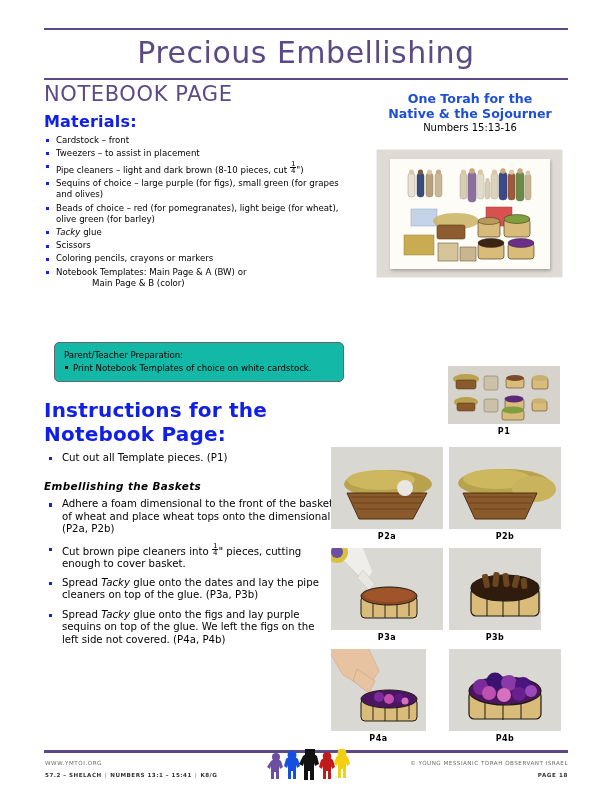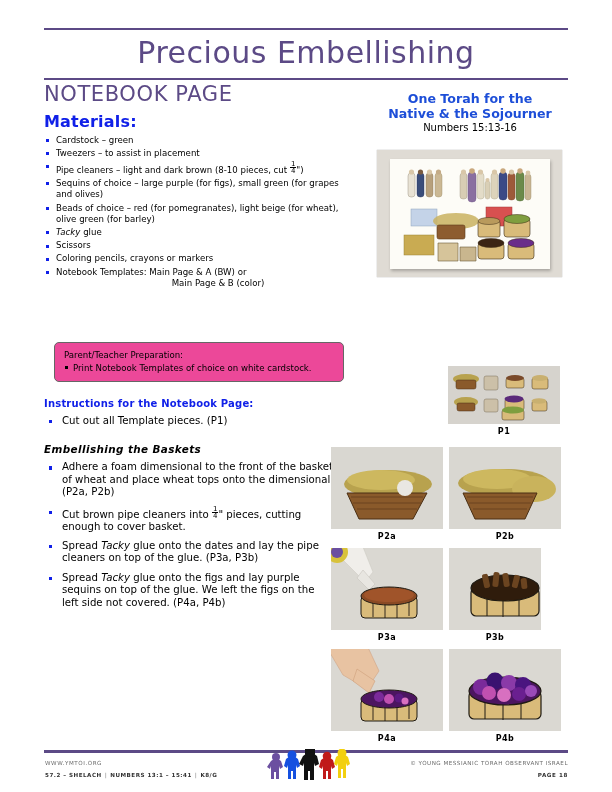--- a/index.html
+++ b/index.html
@@ -64,46 +64,46 @@
   ul.bullets > li::before {
     content: "";
     position: absolute;
     left: 2px; top: 4.2px;
     width: 3px; height: 3px;
     background: #1020e8;
   }
   .frac { display: inline-block; vertical-align: -0.1em; font-size: 7px; line-height: .9; text-align: center; }
   .frac .num { display: block; border-bottom: 1px solid #000; padding: 0 1px; }
   .frac .den { display: block; padding: 0 1px; }
-  .ind { display: block; text-align: center; padding-left: 36px; }
+  .ind { display: block; padding-left: 36px; }
   i { font-style: italic; }
 
   
   #prep-box {
     position: absolute;
     left: 54px; top: 342px;
     width: 290px;
     border: 1px solid #666;
     border-radius: 5px;
     padding: 6px 9px 7px 9px;
-    background: #ec4899;
+    background: #14b8a6;
   }
   #prep-box .prep-title { font-size: 8.6px; line-height: 12px; color: #000; }
   #prep-box .prep-item {
     font-size: 8.6px; line-height: 12px; color: #000;
     position: relative; padding-left: 9px; margin-top: 1px;
   }
   #prep-box .prep-item::before {
     content: ""; position: absolute; left: 1px; top: 4.4px;
     width: 2.6px; height: 2.6px; background: #000;
   }
 
   
   #instructions { position: absolute; left: 44px; top: 398px; width: 290px; }
-  #instructions .blue-head { font-size: 10px; margin-bottom: 6px; }
+  #instructions .blue-head { font-size: 20px; margin-bottom: 6px; }
   ul.instr { list-style: none; }
   ul.instr > li {
     position: relative;
     padding-left: 18px;
     font-size: 10.2px;
     line-height: 12.4px;
     color: #000;
     margin-bottom: 7px;
   }
   ul.instr > li::before {
@@ -205,21 +205,21 @@
   <div class="rule"></div>
   <div id="page-title">Precious Embellishing</div>
   <div class="rule"></div>
 </div>
 
 <div id="section-label">NOTEBOOK PAGE</div>
 
 <div id="left-col">
   <div class="blue-head">Materials:</div>
   <ul class="bullets">
-    <li>Cardstock – green</li>
+    <li>Cardstock – front</li>
     <li>Tweezers – to assist in placement</li>
     <li>Pipe cleaners – light and dark brown (8-10 pieces, cut <span class="frac"><span class="num">1</span><span class="den">4</span></span>")</li>
     <li>Sequins of choice – large purple (for figs), small green (for grapes and olives)</li>
     <li>Beads of choice – red (for pomegranates), light beige (for wheat), olive green (for barley)</li>
     <li><i>Tacky</i> glue</li>
     <li>Scissors</li>
     <li>Coloring pencils, crayons or markers</li>
     <li>
       <span>Notebook Templates: Main Page &amp; A (BW) or</span>
       <span class="ind">Main Page &amp; B (color)</span>
@@ -398,21 +398,21 @@
         <rect x="44" y="24" width="6" height="15" rx="2" transform="rotate(6 47 31)"></rect>
         <rect x="54" y="25" width="6" height="14" rx="2" transform="rotate(-8 57 32)"></rect>
         <rect x="64" y="27" width="6" height="13" rx="2" transform="rotate(14 67 33)"></rect>
         <rect x="72" y="30" width="6" height="11" rx="2" transform="rotate(-6 75 35)"></rect>
       </g>
     </svg>
   </div>
   <div class="photo-caption">P3b</div>
 </div>
 
-<div class="photo-cell" style="left:331px; top:649px; width:112px; height:82px;">
+<div class="photo-cell" style="left:331px; top:649px; width:95px; height:82px;">
   <div class="photo-frame">
     <svg width="112" height="82" viewBox="0 0 112 82">
       <rect width="112" height="82" fill="#dad8d2"></rect>
 
       <path d="M-8 -8 L34 -8 L48 22 L36 40 L12 26 Z" fill="#e8c3a2" stroke="#d0a585" stroke-width=".6"></path>
       <path d="M26 20 L44 32 L38 44 L22 32 Z" fill="#e8c3a2" stroke="#cf9f7c" stroke-width=".6"></path>
 
       <rect x="30" y="50" width="56" height="22" rx="4" fill="#d9bb7a" stroke="#1f1a12" stroke-width="1"></rect>
       <path d="M42 50 V71 M54 50 V72 M66 50 V72 M78 51 V70" stroke="#1f1a12" stroke-width=".9"></path>
       <ellipse cx="58" cy="50" rx="28" ry="9" fill="#4c1560" stroke="#1f1a12" stroke-width="1"></ellipse>

